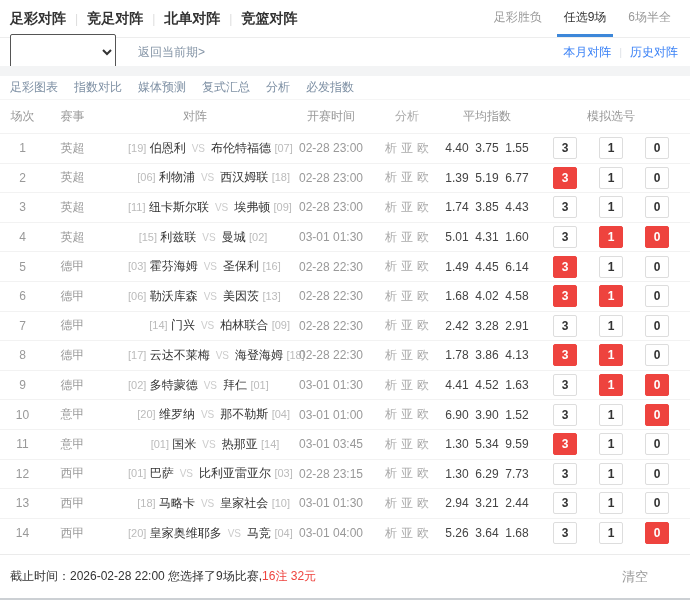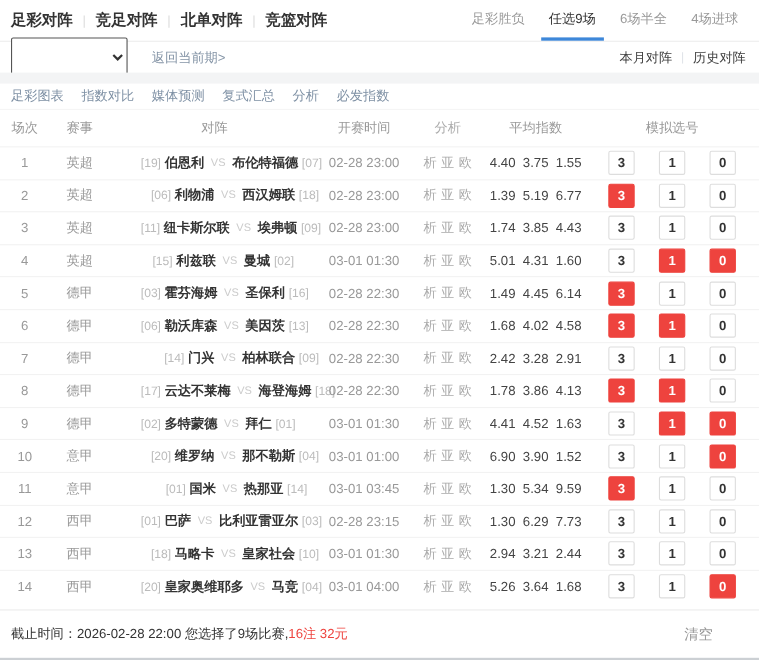--- a/index.html
+++ b/index.html
@@ -14,21 +14,21 @@
   .topnav-right { display:flex; align-items:stretch; }
   .play-tab { font-size:12px; color:#999; display:flex; align-items:center; padding:16px 7px; margin-left:8px; cursor:pointer; border-bottom:3px solid transparent; }
   .play-tab.active { color:#333; border-bottom-color:#3d87d9; }
 
   
   .period-bar { height:28px; display:flex; align-items:center; justify-content:space-between; padding:0 12px 0 10px; }
   .period-select { width:106px; height:22px; font-size:12px; color:#333; border:1px solid #555; border-radius:2px; background:#fff; padding:17px 2px; }
   .back-link { font-size:12px; color:#8494a6; margin-left:22px; cursor:pointer; }
   .period-left { display:flex; align-items:center; }
   .period-right { display:flex; align-items:center; }
-  .side-link { font-size:12px; color:#404040; cursor:pointer; }
+  .side-link { font-size:12px; color:#3b82f6; cursor:pointer; }
   .side-sep { color:#dfe3e8; margin:0 8px; font-size:11px; }
 
   .gray-band { height:10px; background:#f3f4f5; }
 
   
   .subtabs { height:24px; display:flex; align-items:center; padding:0 10px; border-bottom:1px solid #f5f5f5; }
   .subtab { font-size:12px; color:#7e90a4; margin-right:16px; cursor:pointer; }
 
   
   .thead { height:33px; display:flex; align-items:center; font-size:12px; color:#999; }
@@ -38,21 +38,21 @@
   .col-league { width:55px; text-align:center; color:#999; }
   .col-match { width:190px; display:flex; align-items:center; padding-left:28px; }
   .col-time { width:82px; text-align:center; color:#999; }
   .col-ana { width:70px; text-align:center; color:#aaa; }
   .col-odds { width:90px; display:flex; }
   .col-pick { flex:1; display:flex; justify-content:center; }
   .thead .col-match { justify-content:center; padding-left:0; }
   .m-home { flex:1; text-align:right; white-space:nowrap; }
   .m-away { flex:1; text-align:left; white-space:nowrap; }
   .rank { color:#bbb; font-size:11px; }
-  .team { color:#333; font-weight:bold; }
+  .team { color:#333; font-weight:normal; }
   .vs { color:#ccc; font-size:10px; padding:0 6px; }
   .ana-link { margin:0 2px; cursor:pointer; }
   .odd { width:30px; text-align:center; color:#444; }
   .picks-wrap { display:flex; }
   .pick { width:24px; height:22px; margin:0 11px; border:1px solid #ddd; background:#fff; border-radius:2px; font-size:12px; font-weight:bold; color:#333; cursor:pointer; font-family:inherit; }
   .pick.sel { background:#ee433e; border-color:#ee433e; color:#fff; }
   .col-pick { }
 
   
   .footer { height:44px; border-top:1px solid #ebebeb; display:flex; align-items:center; justify-content:space-between; padding:0 12px 0 10px; }
@@ -74,21 +74,20 @@
       <span class="main-nav-item">竞足对阵</span>
       <span class="nav-sep">|</span>
       <span class="main-nav-item">北单对阵</span>
       <span class="nav-sep">|</span>
       <span class="main-nav-item">竞篮对阵</span>
     </div>
     <div class="topnav-right">
       <span class="play-tab">足彩胜负</span>
       <span class="play-tab active">任选9场</span>
       <span class="play-tab">6场半全</span>
-      <span class="play-tab">4场进球</span>
     </div>
   </div>
 
   <div class="period-bar">
     <div class="period-left">
       <select class="period-select">
         <option>26032期</option>
       </select>
       <span class="back-link">返回当前期&gt;</span>
     </div>

